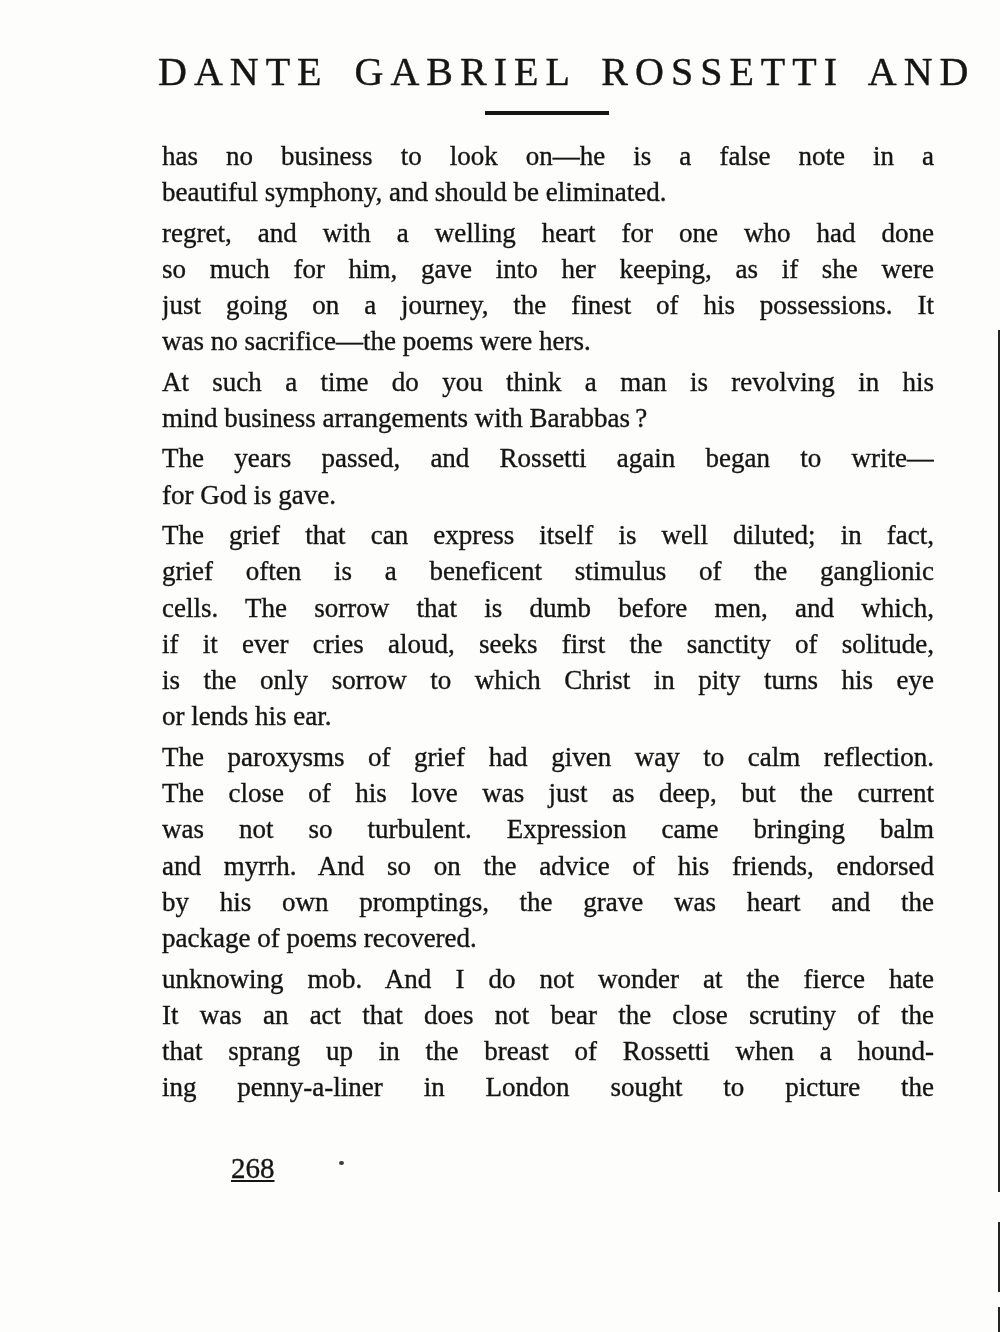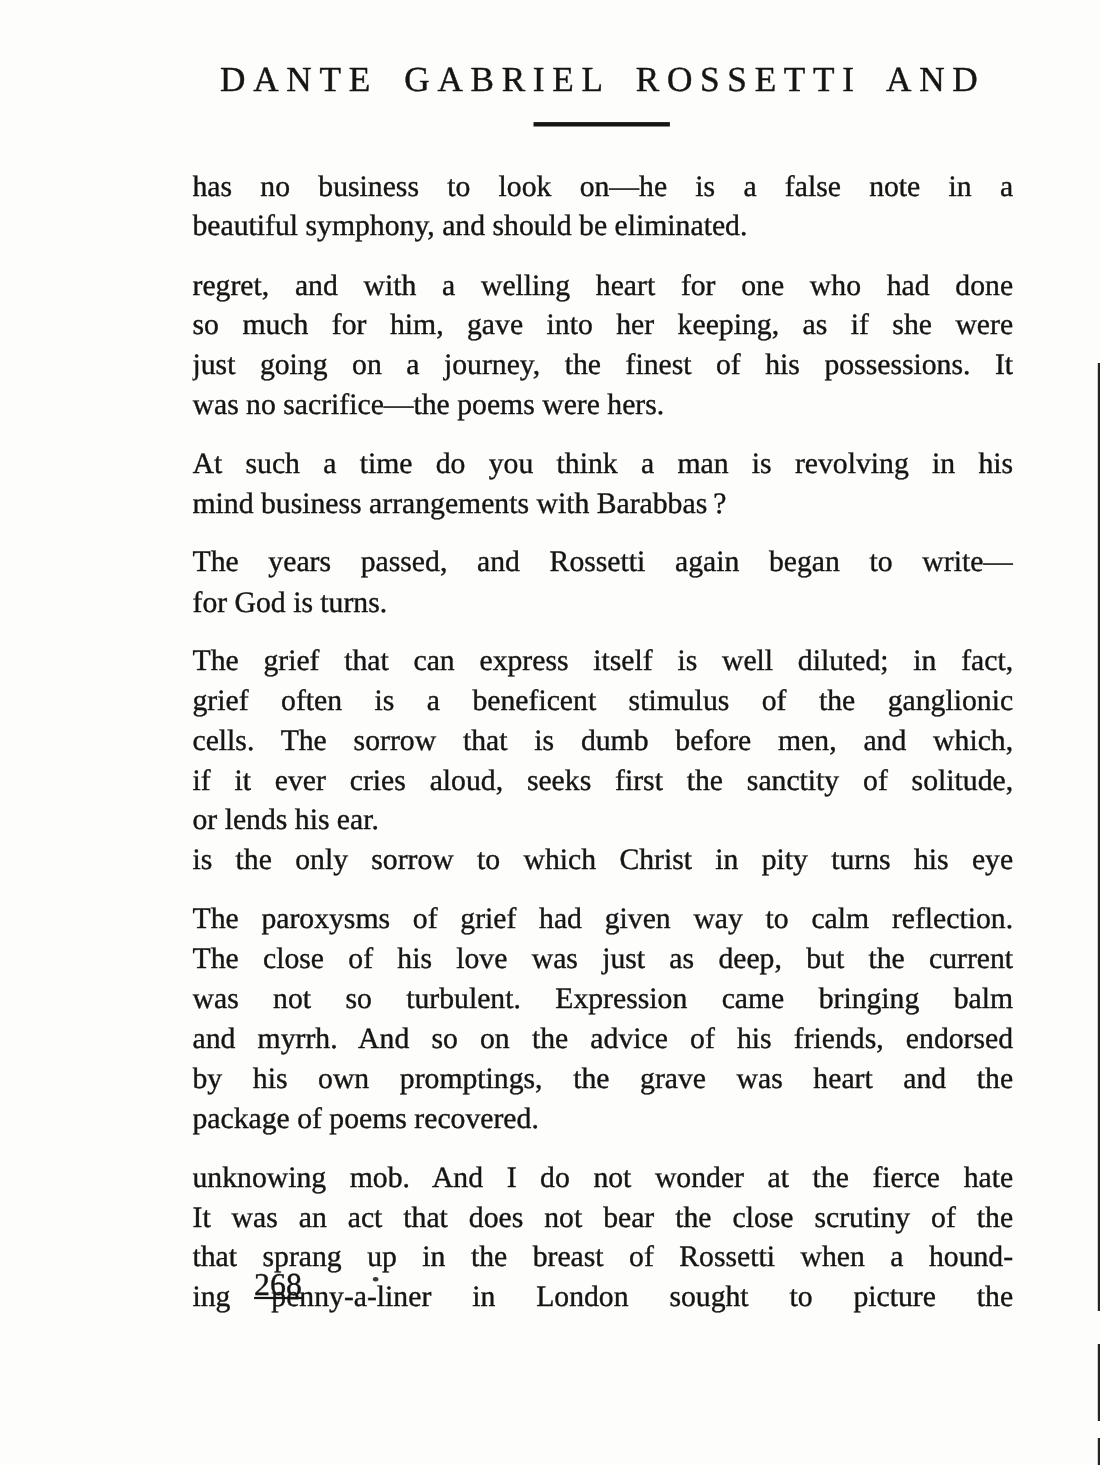--- a/index.html
+++ b/index.html
@@ -11,37 +11,37 @@
     position: relative;
   }
   .page {
     position: absolute; inset: 0;
     background: var(--paper, #fdfdfc);
     color: var(--ink, #151515);
   }
   .running-header {
     position: absolute;
     left: 158px; width: 780px; top: 52px;
-    font-size: 32px; line-height: 40px;
+    font-size: 40px; line-height: 40px;
     letter-spacing: 7px; word-spacing: 9px;
     text-align: center;
     white-space: nowrap;
     -webkit-text-stroke: 0.4px currentColor;
   }
   .header-rule {
     position: absolute;
     left: 485px; top: 111px;
     width: 124px; height: 4px;
     background: var(--ink, #151515);
   }
   .body-text {
     position: absolute;
     left: 158px; top: 134px; width: 780px;
   }
-  .paragraph { margin: 17px; }
+  .paragraph { margin: 4px; }
   .line {
     height: 36.3px; line-height: 36.3px;
     font-size: 27px;
     text-align: justify;
     text-align-last: justify;
     overflow: hidden;
     -webkit-text-stroke: 0.35px currentColor;
   }
   .line-end {
     text-align-last: left;
@@ -92,29 +92,29 @@
         <div class="line">so much for him, gave into her keeping, as if she were</div>
         <div class="line">just going on a journey, the finest of his possessions. It</div>
         <div class="line line-end">was no sacrifice—the poems were hers.</div>
       </div>
       <div class="paragraph">
         <div class="line">At such a time do you think a man is revolving in his</div>
         <div class="line line-end">mind business arrangements with Barabbas ?</div>
       </div>
       <div class="paragraph">
         <div class="line">The years passed, and Rossetti again began to write—</div>
-        <div class="line line-end">for God is turns.</div>
+        <div class="line line-end">for God is gave.</div>
       </div>
       <div class="paragraph">
         <div class="line">The grief that can express itself is well diluted; in fact,</div>
         <div class="line">grief often is a beneficent stimulus of the ganglionic</div>
         <div class="line">cells. The sorrow that is dumb before men, and which,</div>
         <div class="line">if it ever cries aloud, seeks first the sanctity of solitude,</div>
+        <div class="line">is the only sorrow to which Christ in pity turns his eye</div>
         <div class="line line-end">or lends his ear.</div>
-        <div class="line">is the only sorrow to which Christ in pity turns his eye</div>
       </div>
       <div class="paragraph">
         <div class="line">The paroxysms of grief had given way to calm reflection.</div>
         <div class="line">The close of his love was just as deep, but the current</div>
         <div class="line">was not so turbulent. Expression came bringing balm</div>
         <div class="line">and myrrh. And so on the advice of his friends, endorsed</div>
         <div class="line">by his own promptings, the grave was heart and the</div>
         <div class="line line-end">package of poems recovered.</div>
       </div>
       <div class="paragraph">

